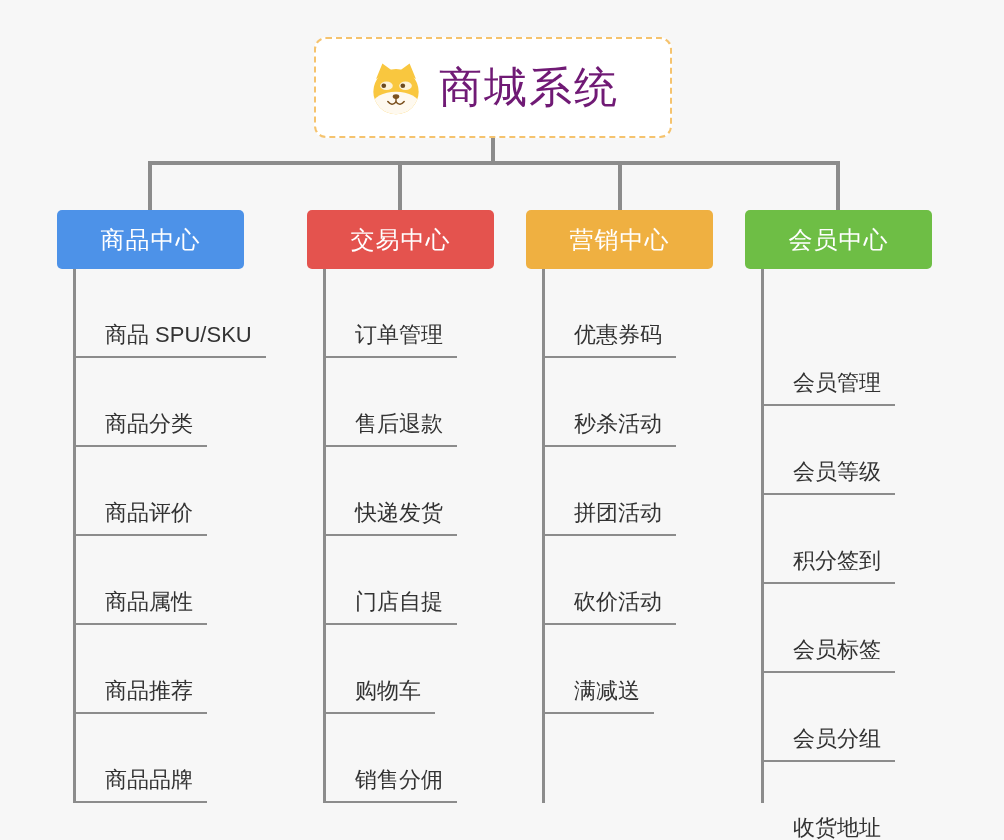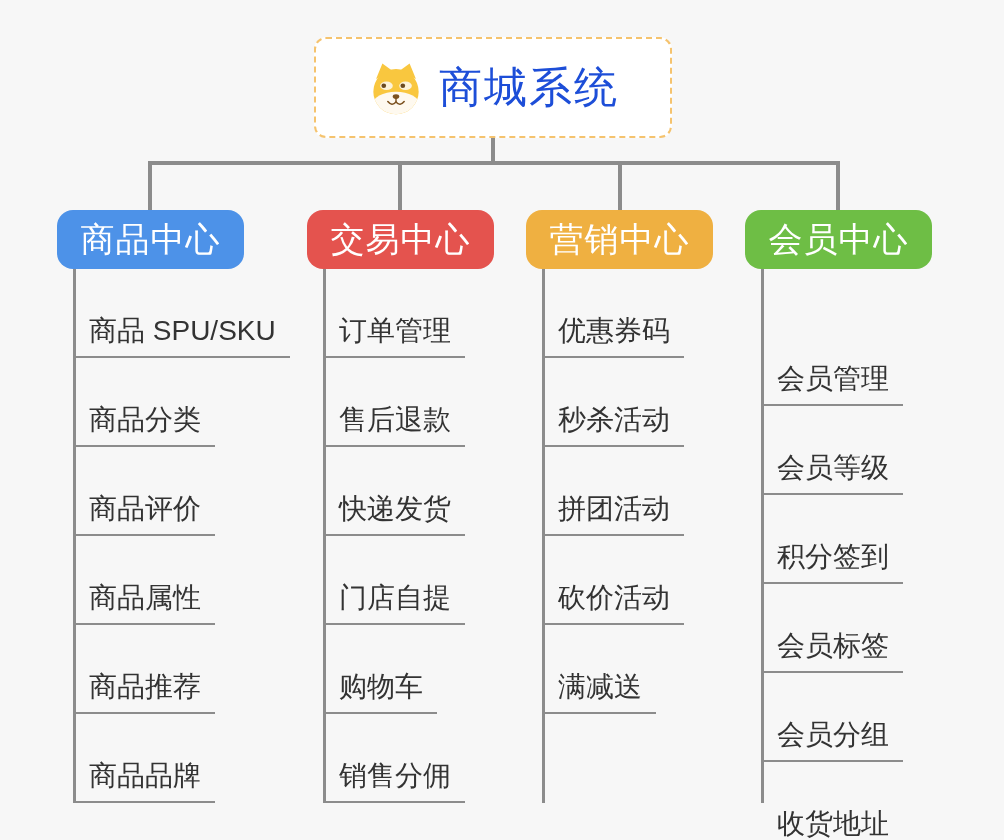--- a/index.html
+++ b/index.html
@@ -8,35 +8,35 @@
 
   
   .line{position:absolute;background:#8C8C8C;}
 
   
   .root-node{
     position:absolute;left:314px;top:37px;width:358px;height:101px;
     background:#FFFFFF;border:2px dashed #F5C36E;border-radius:12px;
     box-sizing:border-box;display:flex;align-items:center;justify-content:center;gap:14px;
   }
-  .root-title{font-size:43px;color:#1d4ed8;letter-spacing:2px;}
+  .root-title{font-size:43px;color:#701a75;letter-spacing:2px;}
 
   
   .branch-header{
-    position:absolute;top:210px;width:187px;height:59px;border-radius:16px;
+    position:absolute;top:210px;width:187px;height:59px;border-radius:5px;
     display:flex;align-items:center;justify-content:center;
-    color:#FFFFFF;font-size:34px;letter-spacing:1px;cursor:default;
+    color:#FFFFFF;font-size:24px;letter-spacing:1px;cursor:default;
   }
 
   
   .col{position:absolute;top:269px;}
   .item{height:89px;display:flex;align-items:flex-end;}
   .item-label{
     display:inline-block;border-bottom:2px solid #8C8C8C;
-    padding:0 14px 6px 16px;font-size:28px;color:#333333;white-space:nowrap;
+    padding:0 14px 6px 32px;font-size:22px;color:#333333;white-space:nowrap;
   }
 </style>
 </head>
 <body>
 
 <div class="stage" style="background-color: rgb(247, 247, 247);">
 
   <div class="line" style="left: 491px; top: 137px; width: 4px; height: 26px; background-color: rgb(140, 140, 140);"></div>
   <div class="line" style="left: 148px; top: 161px; width: 692px; height: 4px; background-color: rgb(140, 140, 140);"></div>
   <div class="line" style="left: 148px; top: 161px; width: 4px; height: 49px; background-color: rgb(140, 140, 140);"></div>

